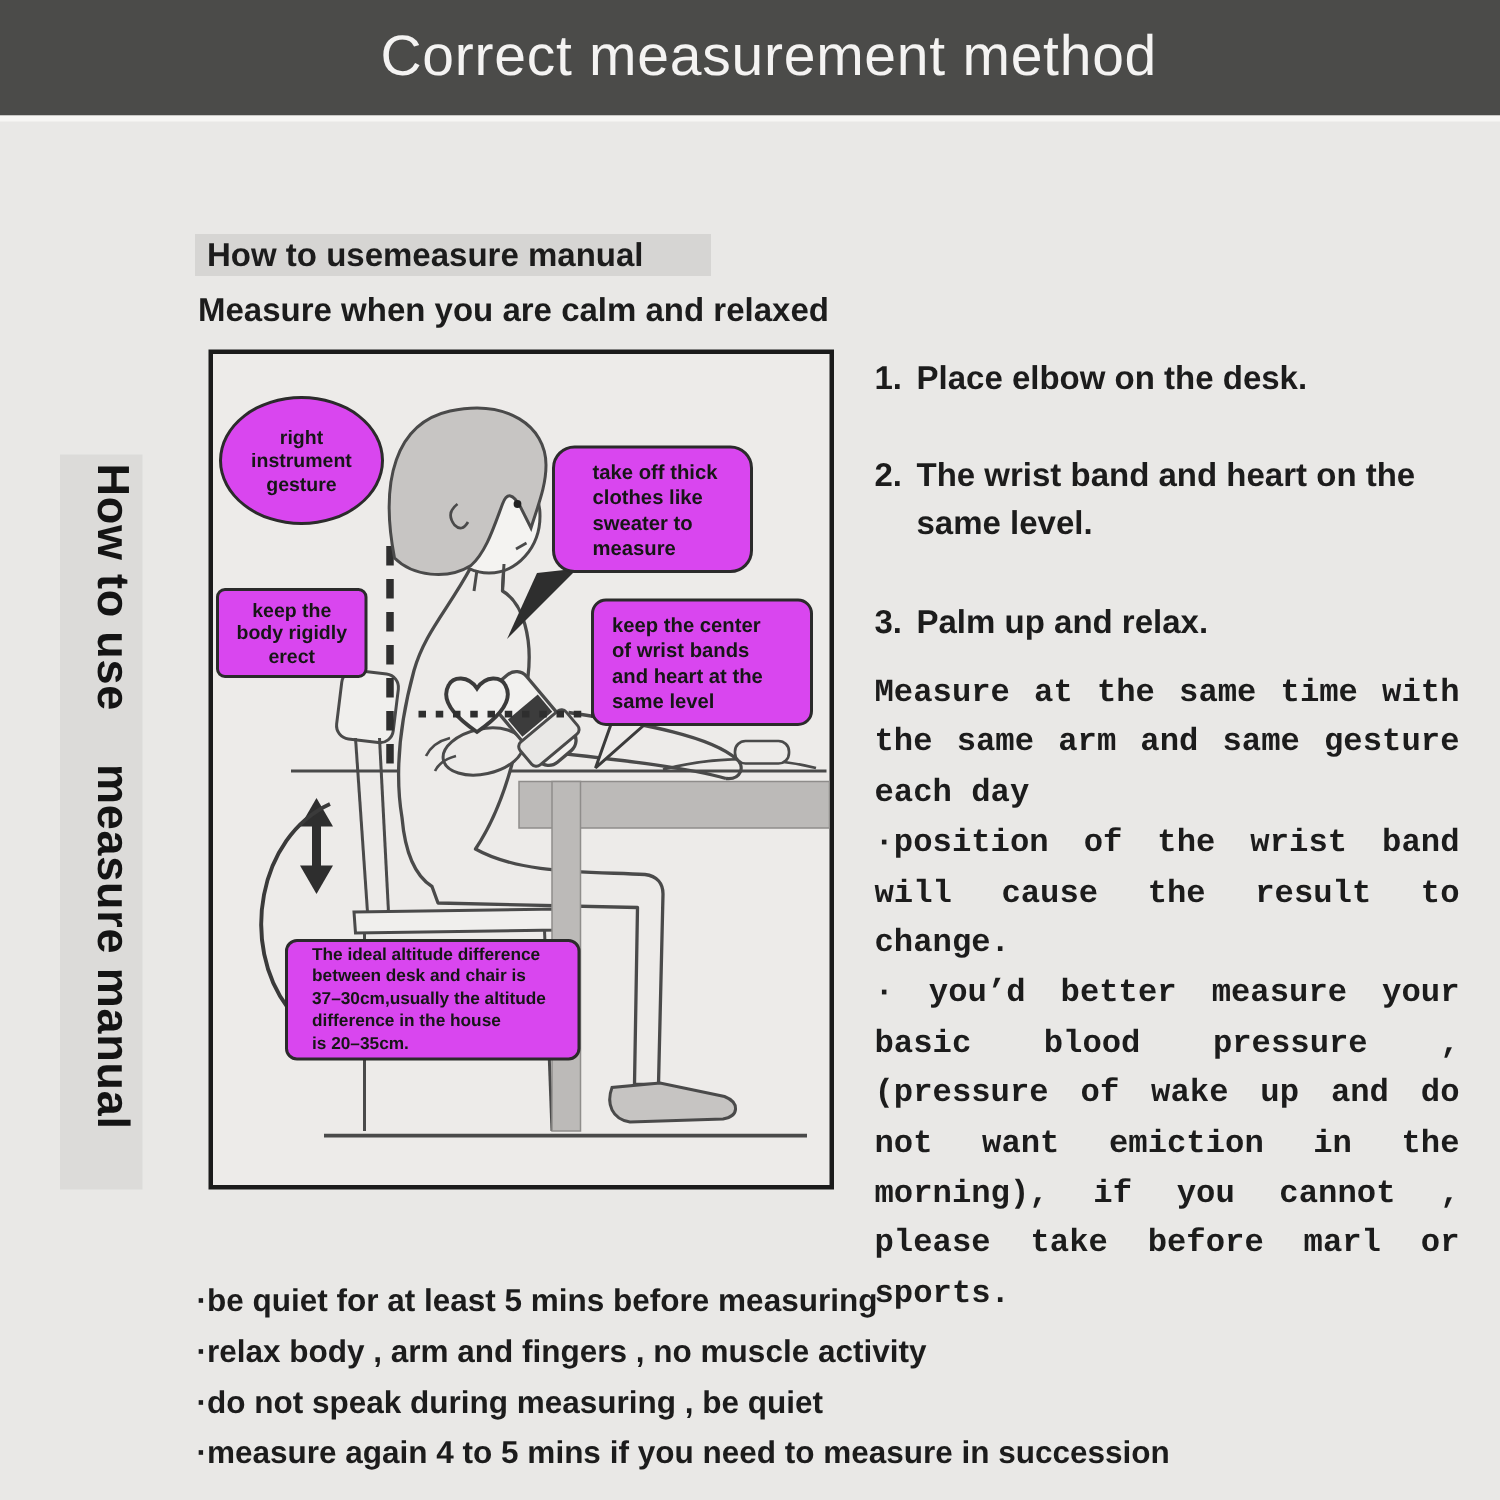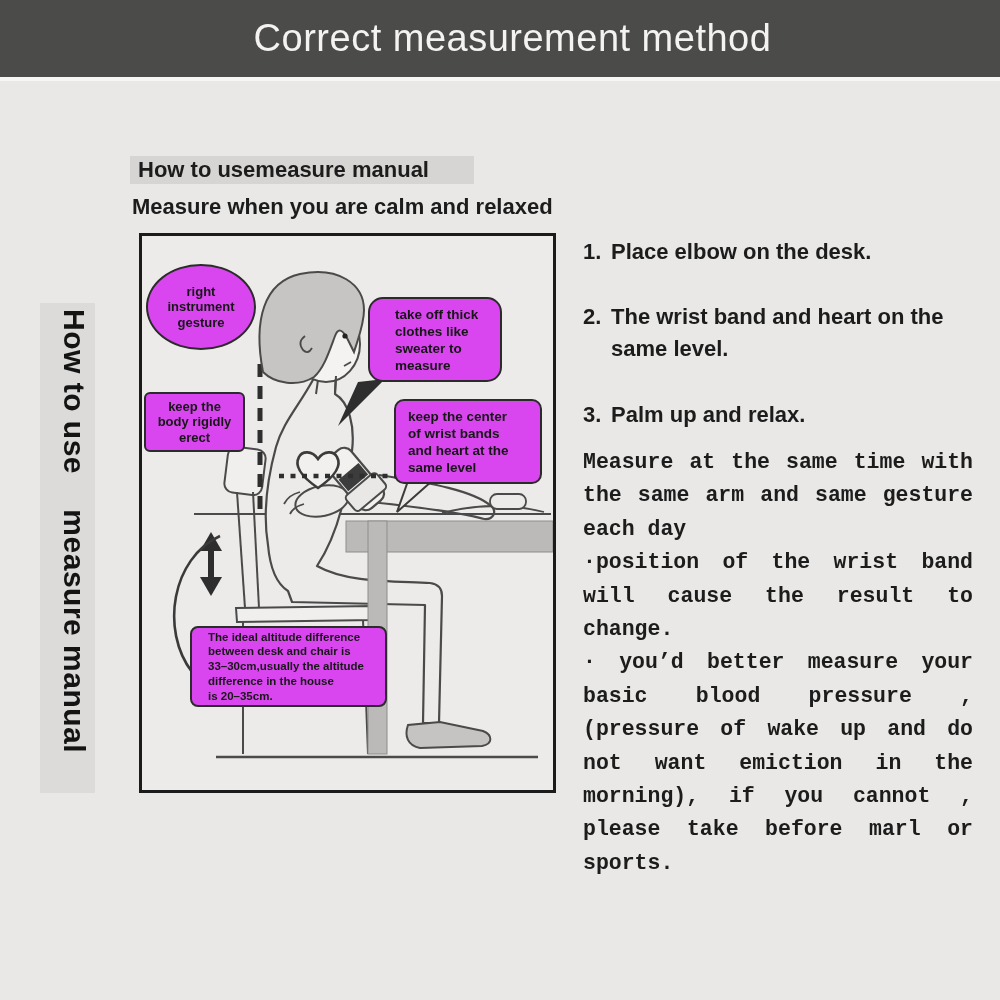--- a/index.html
+++ b/index.html
@@ -158,21 +158,21 @@
     </div>
     <div class="callout co-wrist">
       <div>keep the center</div>
       <div>of wrist bands</div>
       <div>and heart at the</div>
       <div>same level</div>
     </div>
     <div class="callout co-altitude">
       <div>The ideal altitude difference</div>
       <div>between desk and chair is</div>
-      <div>33–30cm,usually the altitude</div>
+      <div>37–30cm,usually the altitude</div>
       <div>difference in the house</div>
       <div>is 20–35cm.</div>
     </div>
   </div>
 
   <div class="steps">
     <div class="step step1">
       <span class="num">1.</span>
       <span class="txt">Place elbow on the desk.</span>
     </div>
@@ -185,14 +185,20 @@
       <span class="txt">Palm up and relax.</span>
     </div>
   </div>
 
   <div class="notes">
     <p>Measure at the same time with the same arm and same gesture each day</p>
     <p>·position of the wrist band will cause the result to change.</p>
     <p>· you’d better measure your basic blood pressure , (pressure of wake up and do not want emiction in the morning), if you cannot , please take before marl or sports.</p>
   </div>
 
+  <div class="bottom-notes">
+    <div>·be quiet for at least 5 mins before measuring</div>
+    <div>·relax body , arm and fingers , no muscle activity</div>
+    <div>·do not speak during measuring , be quiet</div>
+    <div>·measure again 4 to 5 mins if you need to measure in succession</div>
+  </div>
 
 </div>
 
 </body></html>

